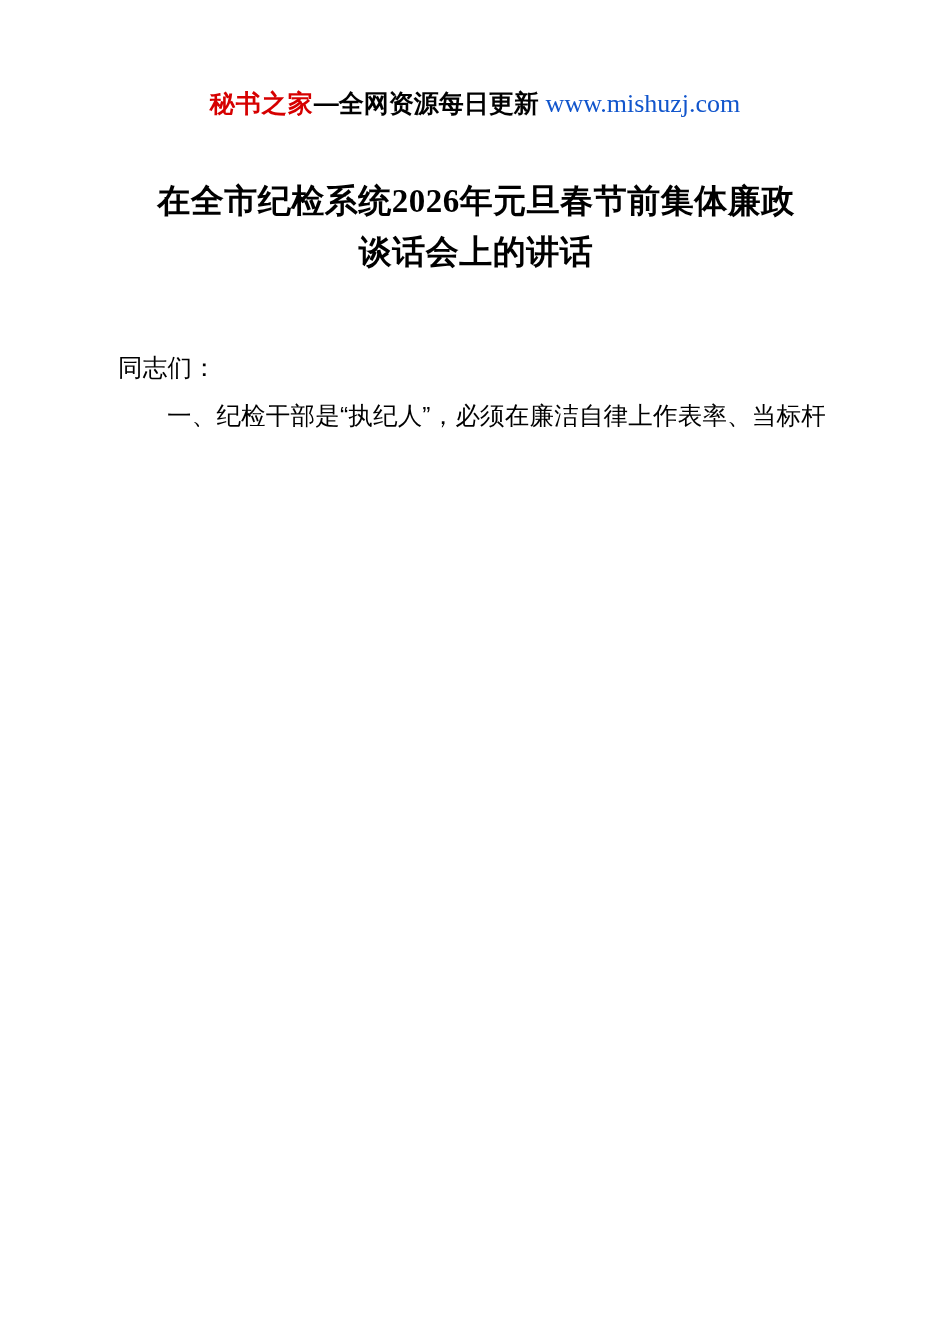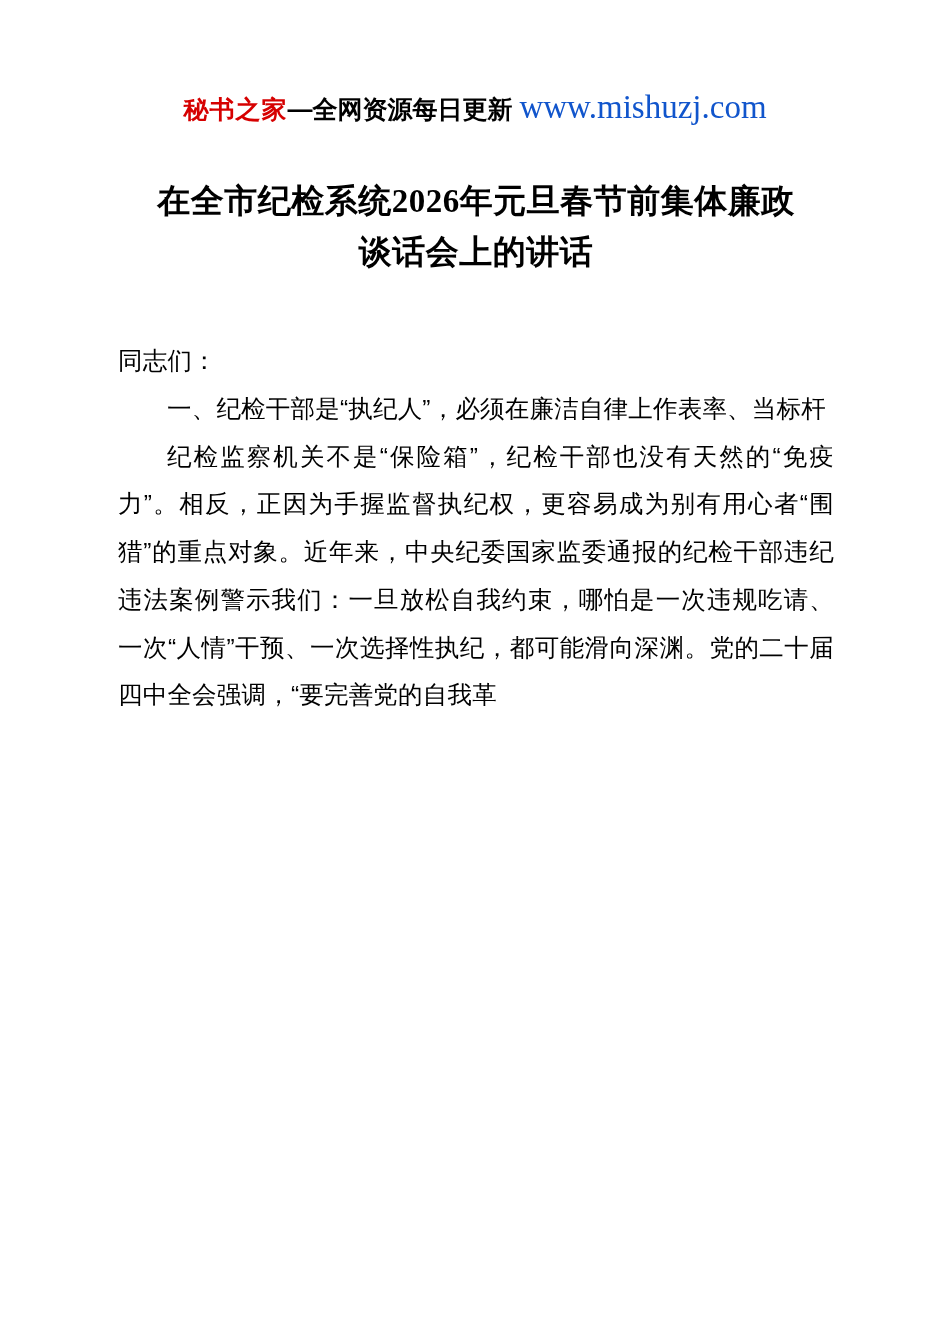--- a/index.html
+++ b/index.html
@@ -40,42 +40,42 @@
     text-align: right;
   }
   .header .tagline {
     color: #000000;
     font-weight: bold;
   }
   .header .site {
     color: #1155cc;
     font-family: "Liberation Serif", serif;
     font-weight: normal;
-    font-size: 33px;
+    font-size: 26px;
   }
   
   .doc-title {
     position: absolute;
     top: 176px;
     left: 118px;
     width: 716px;
     text-align: center;
     font-size: 33px;
     font-weight: bold;
     line-height: 1.5;
     letter-spacing: 0.5px;
   }
   .doc-title .num {
     font-family: "Liberation Serif", serif;
     font-weight: bold;
   }
   
   .body-text {
     position: absolute;
-    top: 337px;
+    top: 344px;
     left: 118px;
     width: 716px;
     font-size: 24.5px;
     line-height: 1.95;
     text-align: justify;
     text-justify: inter-ideograph;
     letter-spacing: 0.2px;
   }
   .body-text p {
     margin: 0;
@@ -101,16 +101,15 @@
   </div>
 
   <div class="doc-title">
     <span>在全市纪检系统</span><span class="num">2026</span><span>年元旦春节前集体廉政</span><br>
     <span>谈话会上的讲话</span>
   </div>
 
   <div class="body-text">
     <p class="salutation">同志们：</p>
     <p class="hang">一、纪检干部是“执纪人”，必须在廉洁自律上作表率、当标杆</p>
-    <p class="indent">纪检监察机关不是“保险箱”，纪检干部也没有天然的“免疫力”。相反，正因为手握监督执纪权，更容易成为别有用心者“围猎”的重点对象。近年来，中央纪委国家监委通报的纪检干部违纪违法案例警示我们：一旦放松自我约束，哪怕是一次违规吃请、一次“人情”干预、一次选择性执纪，都可能滑向深渊。党的二十届四中全会强调，“要完善党的自我革</p>
   </div>
 
 </div>
 
 </body></html>

